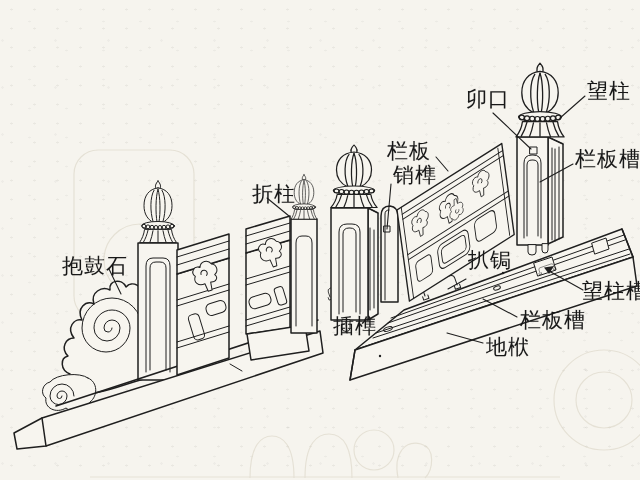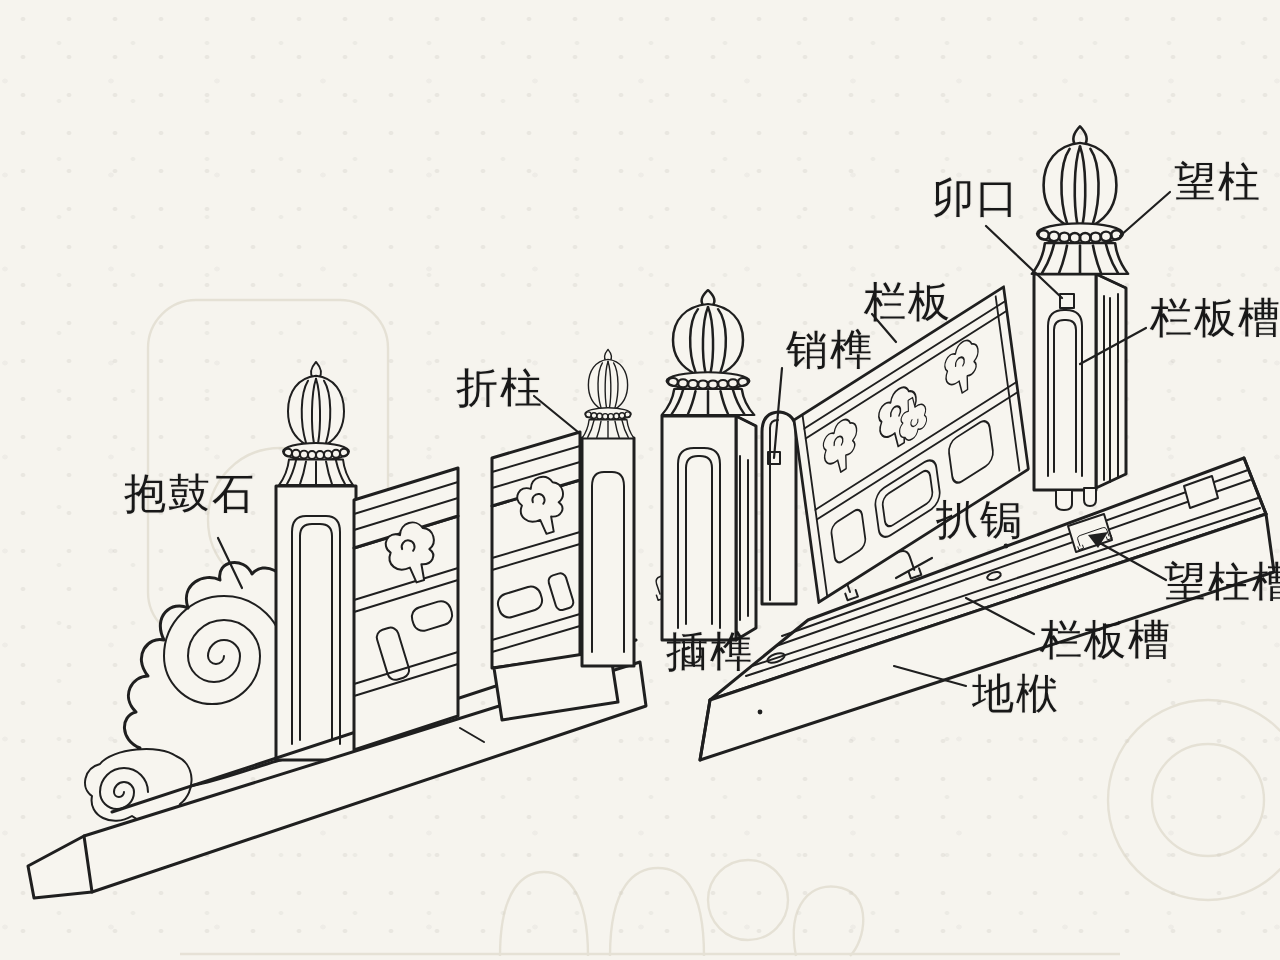--- a/index.html
+++ b/index.html
@@ -235,24 +235,24 @@
     <path class="ld" d="M573,164 L540,182"></path>
     <path class="ld" d="M466,279 L448,289"></path>
     <path class="ld" d="M583,290 L549,271"></path>
     <polygon class="ink" points="544,267.5 554,266 549,274"></polygon>
     <path class="ld" d="M517,317 L483,299"></path>
     <path class="ld" d="M347,333 L346,322"></path>
     <path class="ld" d="M483,343 L447,333"></path>
   </g>
 </svg>
 
-<div class="lbl" style="left:62px;top:239px">抱鼓石</div>
-<div class="lbl" style="left:228px;top:186px">折柱</div>
+<div class="lbl" style="left:62px;top:258px">抱鼓石</div>
+<div class="lbl" style="left:252px;top:186px">折柱</div>
 <div class="lbl" style="left:393px;top:167px">销榫</div>
-<div class="lbl" style="left:432px;top:143px">栏板</div>
+<div class="lbl" style="left:387px;top:143px">栏板</div>
 <div class="lbl" style="left:466px;top:91px">卯口</div>
 <div class="lbl" style="left:587px;top:83px">望柱</div>
 <div class="lbl" style="left:575px;top:151px">栏板槽</div>
 <div class="lbl" style="left:468px;top:252px">扒锔</div>
 <div class="lbl" style="left:582px;top:283px">望柱槽</div>
 <div class="lbl" style="left:520px;top:312px">栏板槽</div>
 <div class="lbl" style="left:333px;top:318px">插榫</div>
 <div class="lbl" style="left:486px;top:339px">地栿</div>
 
 </div>

